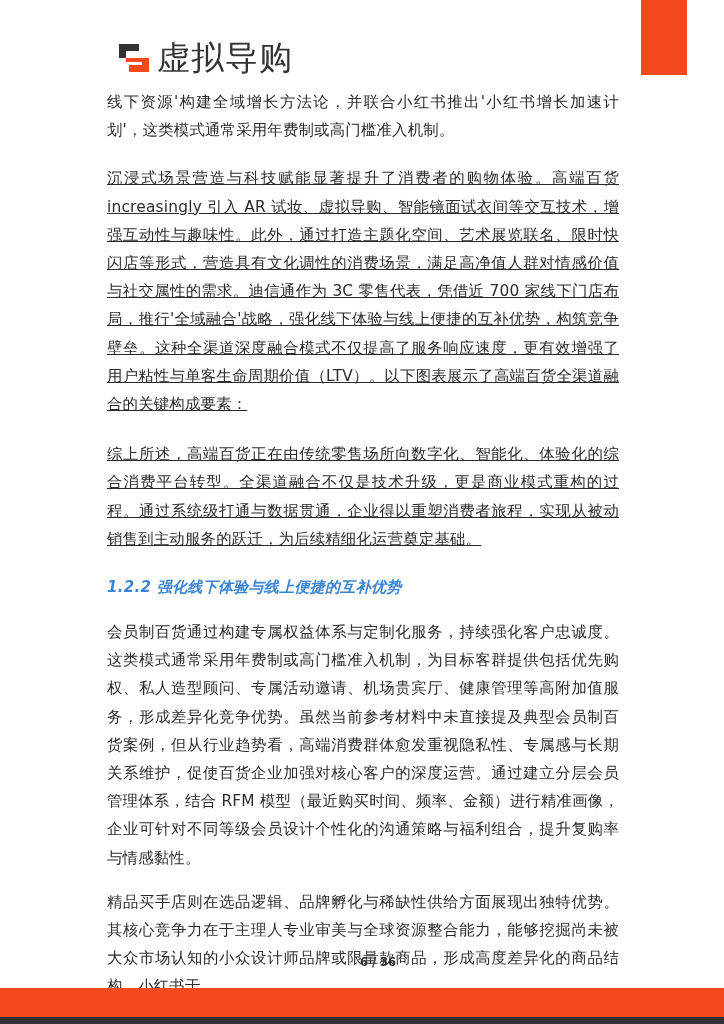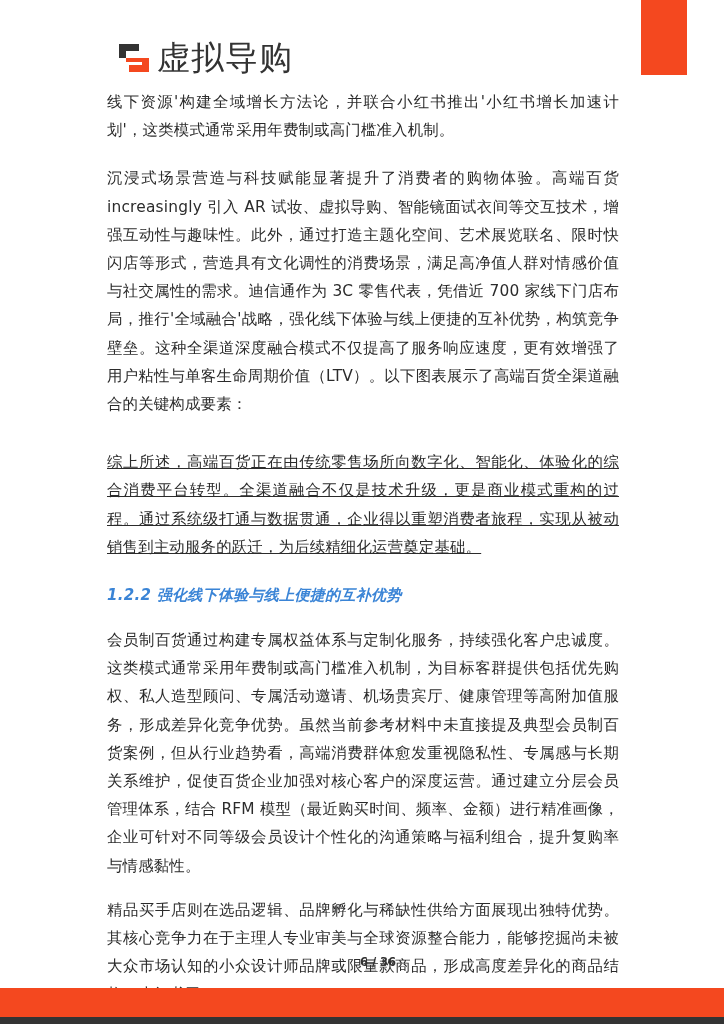--- a/index.html
+++ b/index.html
@@ -23,21 +23,21 @@
     font-family: "DejaVu Sans", sans-serif;
   }
   .content {
     position: absolute; left: 107px; top: 88px; width: 512px;
   }
   .para {
     margin: 0; font-size: 15.4px; line-height: 28.2px; color: #2b2b2b;
     text-align: justify; letter-spacing: 0.2px;
   }
   .para.p1 { margin-bottom: 20px; }
-  .para.p2 { margin-bottom: 30px; }
+  .para.p2 { margin-bottom: 22px; text-decoration: underline; }
   .para.p3 { margin-bottom: 20px; text-decoration: underline; }
   .para.p4 { margin-bottom: 16px; }
   .para.p5 { margin-bottom: 18px; }
   .heading {
     margin: 0 0 17px 0; font-size: 15px; line-height: 28px;
     color: #3a84d6; font-weight: bold; font-style: italic; letter-spacing: 0.3px;
   }
   .page-number {
     position: absolute; left: 16px; width: 724px; top: 955px; text-align: center;
     font-size: 11.5px; font-weight: bold; color: #333333;

